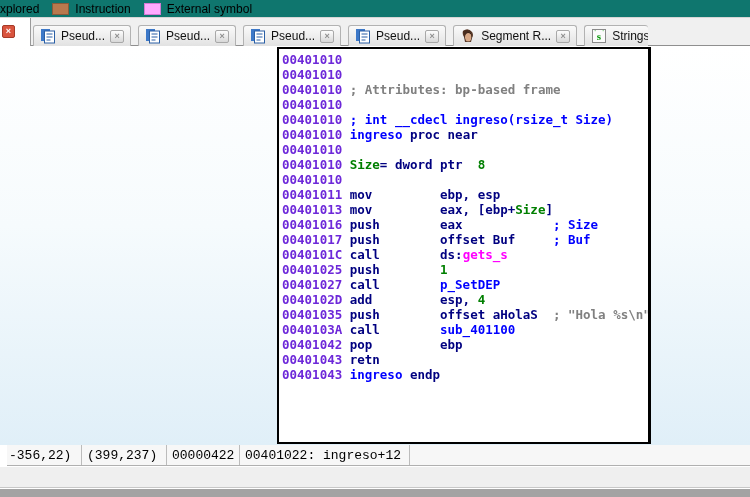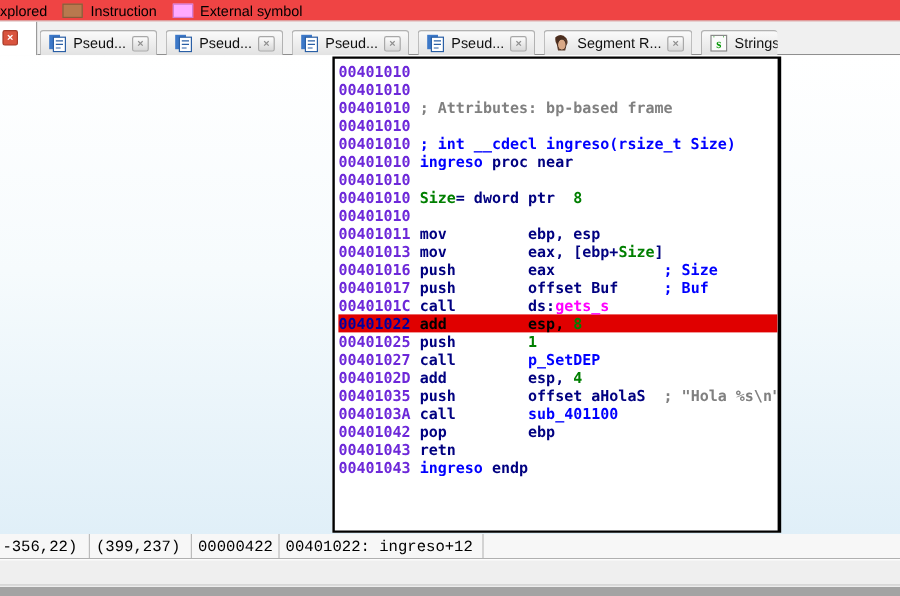--- a/index.html
+++ b/index.html
@@ -1,21 +1,21 @@
 <!DOCTYPE html>
 <html style="--hl-red: #e00000; --navy: #000080; --blue: #0000ff; --green: #007f00; --graycmt: #808080; --magenta: #ff00ff; --swatch-instr: #b8794e; --swatch-ext: #ffaaff;"><head>
 <meta charset="utf-8">
 <style>
   * { margin:0; padding:0; box-sizing:border-box; }
   html,body { width:750px; height:497px; overflow:hidden; }
   .app { width:750px; height:497px; position:relative; background:#fff;
          font-family:"Liberation Sans", sans-serif; }
 
   
-  .legend-row { height:18px; background:#ef4444; display:flex; align-items:center;
+  .legend-row { height:18px; background:#0f766e; display:flex; align-items:center;
                 font-size:12px; color:#000; border-bottom:1px solid #d6d6d6; overflow:hidden; }
   .legend-label { white-space:nowrap; }
   .legend-label.cut { margin-left:0; }
   .swatch { width:17px; height:12px; display:inline-block; margin-left:13px; margin-right:6px; }
   .swatch.instr { background:var(--swatch-instr); border:1px solid #8a5a3a; }
   .swatch.ext   { background:var(--swatch-ext);   border:1px solid #d37bd3; }
 
   
   .tab-bar { height:28px; background:#f0f0f0; display:flex; align-items:flex-end;
              position:relative; overflow:hidden; }
@@ -53,21 +53,21 @@
   .sp.k  { color:var(--navy); }
   .sp.n  { color:var(--blue); }
   .sp.g  { color:var(--green); }
   .sp.c  { color:var(--graycmt); }
   .sp.x  { color:var(--magenta); }
   .sp.t  { color:#000000; }
 
   
   .status-bar { height:21px; background:#f7f7f7; display:flex; align-items:center;
                 font-family:"Liberation Mono", monospace; font-size:13px; color:#000;
-                border-bottom:1px solid #b0b0b0; overflow:hidden; }
+                border-bottom:1px solid #b0b0b0; overflow:hidden;margin-left:7px; }
   .status-cell { height:100%; display:flex; align-items:center; padding-left:5px;
                  border-right:1px solid #bcbcbc; white-space:nowrap; overflow:hidden; }
   .status-cell:nth-child(1){ width:75px;  padding-left:2px; }
   .status-cell:nth-child(2){ width:85px;  }
   .status-cell:nth-child(3){ width:73px;  }
   .status-cell:nth-child(4){ width:170px; }
 
   
   .spacer { height:22px; background:#efefef; border-top:1px solid #ffffff;
             border-bottom:1px solid #c7c7c7; }
@@ -170,21 +170,20 @@
         <div class="line"><span class="sp a">00401010 </span><span class="sp n">; int __cdecl ingreso(rsize_t Size)</span></div>
         <div class="line"><span class="sp a">00401010 </span><span class="sp n">ingreso</span><span class="sp k"> proc near</span></div>
         <div class="line"><span class="sp a">00401010</span></div>
         <div class="line"><span class="sp a">00401010 </span><span class="sp g">Size</span><span class="sp k">= dword ptr  </span><span class="sp g">8</span></div>
         <div class="line"><span class="sp a">00401010</span></div>
         <div class="line"><span class="sp a">00401011 </span><span class="sp k">mov         ebp, esp</span></div>
         <div class="line"><span class="sp a">00401013 </span><span class="sp k">mov         eax, [ebp+</span><span class="sp g">Size</span><span class="sp k">]</span></div>
         <div class="line"><span class="sp a">00401016 </span><span class="sp k">push        eax</span><span class="sp t">            </span><span class="sp n">; Size</span></div>
         <div class="line"><span class="sp a">00401017 </span><span class="sp k">push        offset Buf</span><span class="sp t">     </span><span class="sp n">; Buf</span></div>
         <div class="line"><span class="sp a">0040101C </span><span class="sp k">call        ds:</span><span class="sp x">gets_s</span></div>
-        <div class="line hl"><span class="sp ar">00401022 </span><span class="sp t">add         esp, </span><span class="sp g">8</span></div>
         <div class="line"><span class="sp a">00401025 </span><span class="sp k">push        </span><span class="sp g">1</span></div>
         <div class="line"><span class="sp a">00401027 </span><span class="sp k">call        </span><span class="sp n">p_SetDEP</span></div>
         <div class="line"><span class="sp a">0040102D </span><span class="sp k">add         esp, </span><span class="sp g">4</span></div>
         <div class="line"><span class="sp a">00401035 </span><span class="sp k">push        offset aHolaS</span><span class="sp t">  </span><span class="sp c">; "Hola %s\n"</span></div>
         <div class="line"><span class="sp a">0040103A </span><span class="sp k">call        </span><span class="sp n">sub_401100</span></div>
         <div class="line"><span class="sp a">00401042 </span><span class="sp k">pop         ebp</span></div>
         <div class="line"><span class="sp a">00401043 </span><span class="sp k">retn</span></div>
         <div class="line"><span class="sp a">00401043 </span><span class="sp n">ingreso</span><span class="sp k"> endp</span></div>
       </div>
   </div>

